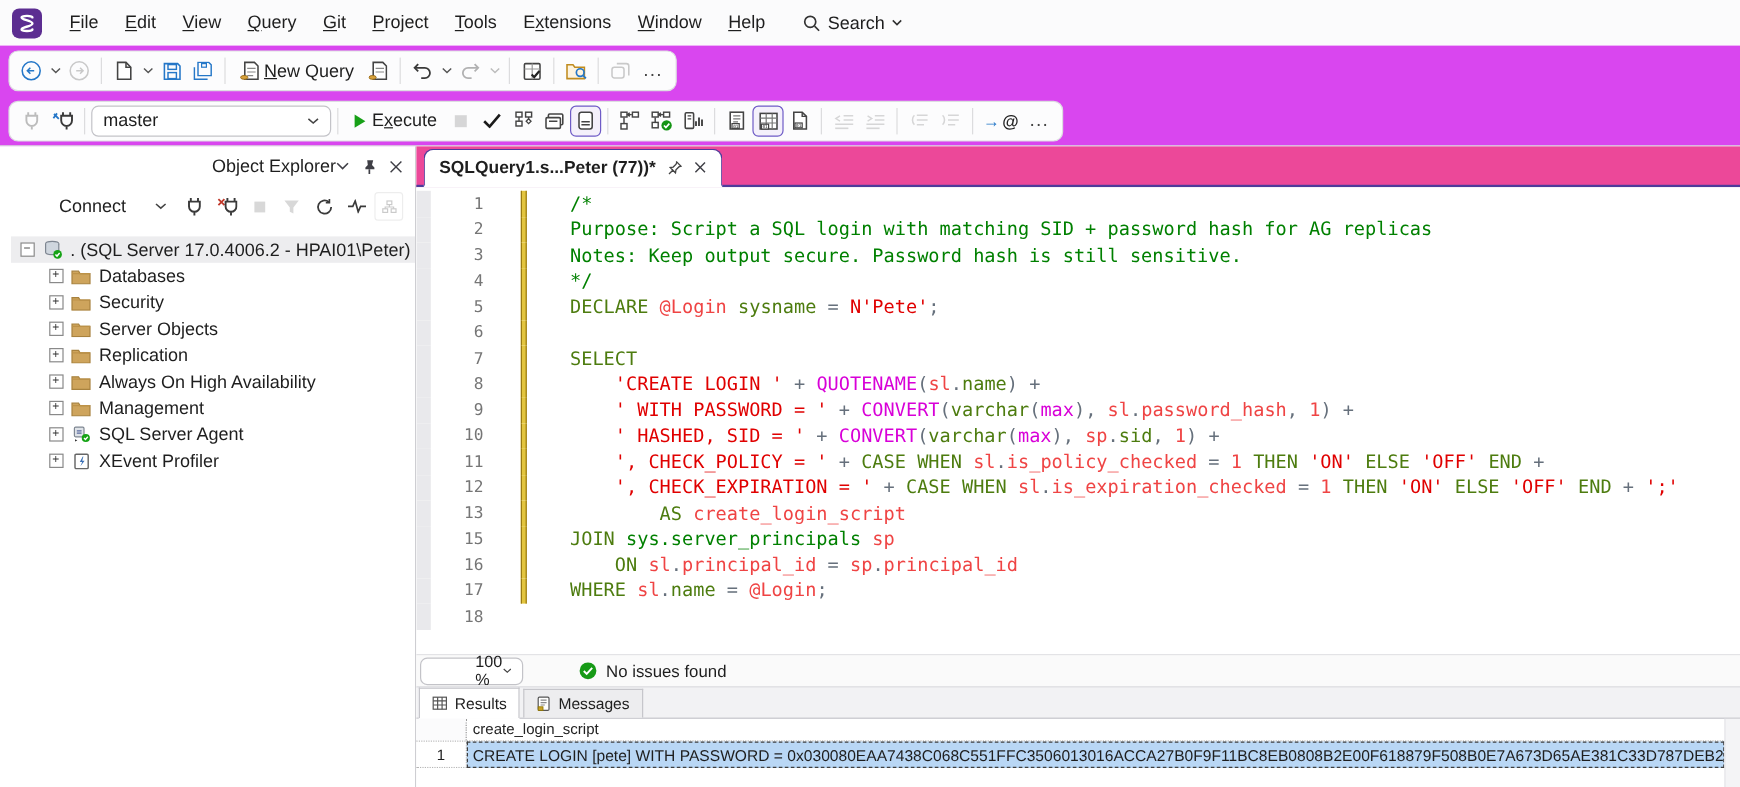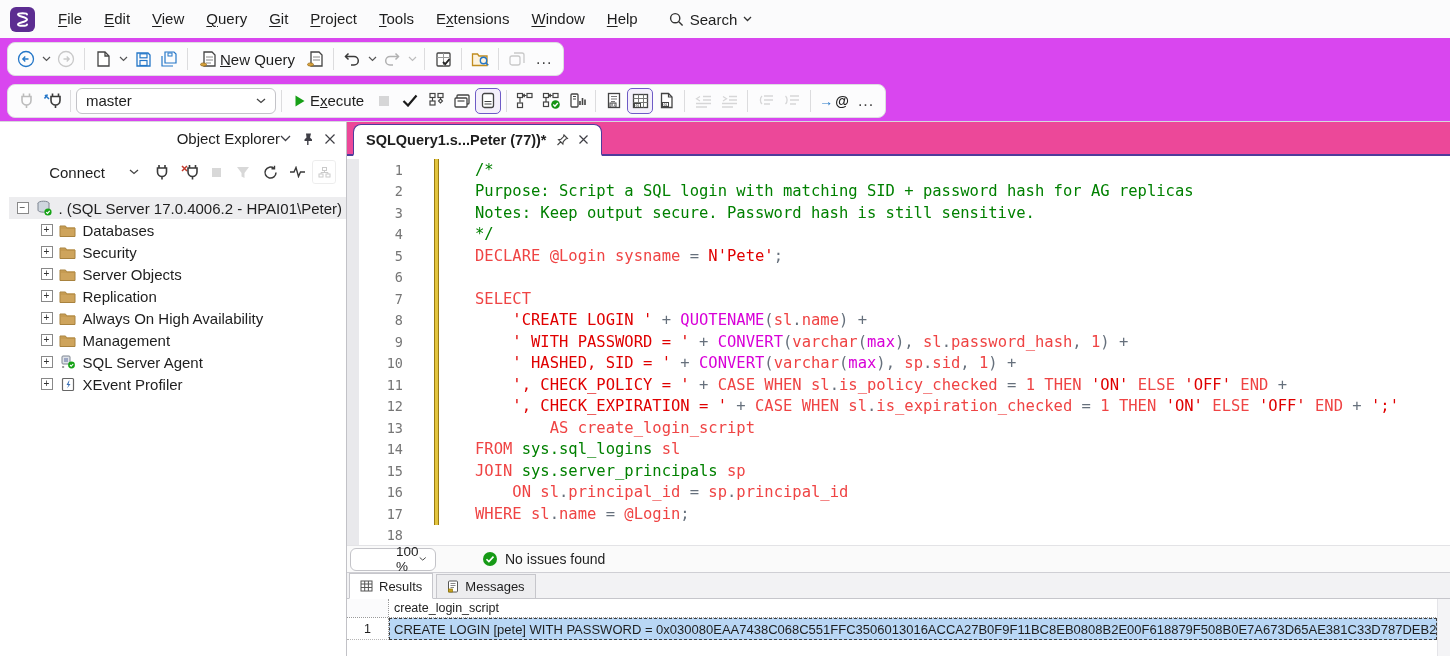--- a/index.html
+++ b/index.html
@@ -63,21 +63,21 @@
   .code-area { flex:1; background:#fff; overflow:hidden; padding-top:3px;
                font-family:"DejaVu Sans Mono","Liberation Mono",monospace; }
   .code-line { display:flex; height:21.5px; align-items:center; white-space:pre; }
   .cl-strip { width:12px; align-self:stretch; background:#e9e9ec; flex:none; }
   .cl-num { width:44px; text-align:right; color:#767676; font-size:13.5px; flex:none; }
   .cl-gap1 { width:31px; flex:none; }
   .cl-bar { width:5px; align-self:stretch; flex:none; }
   .cl-bar.on { background:#e3c53f; border-left:1px solid #9a7b12; border-right:1px solid #9a7b12; }
   .cl-gap2 { width:36px; flex:none; }
   .cl-text { font-size:15.5px; }
-  .tk-k { color:#ef4444; } .tk-c { color:#008000; } .tk-s { color:#e00000; }
+  .tk-k { color:#4d7c0f; } .tk-c { color:#008000; } .tk-s { color:#e00000; }
   .tk-f { color:#d800d8; } .tk-g { color:#008000; } .tk-o { color:#66707c; } .tk-d { color:#ef4444; }
 
   .editor-statusbar { height:27px; border-top:1px solid #e3e3e6; background:#fafafa;
                       display:flex; align-items:center; padding-left:3px; }
   .zoom-combo { width:86px; height:23px; font-size:13.5px;padding-left:45px; }
   .status-ok { display:flex; align-items:center; gap:7px; margin-left:46px; font-size:14px; }
 
   
   .results { height:84px; border-top:1px solid #cfcfd4; display:flex; flex-direction:column; background:#fff; position:relative; }
   .r-tabs { height:26px; background:#f2f2f4; display:flex; align-items:flex-end; padding-left:2px;
@@ -582,21 +582,20 @@
           <div class="code-line"><span class="cl-strip"></span><span class="cl-num">4</span><span class="cl-gap1"></span><span class="cl-bar on"></span><span class="cl-gap2"></span><span class="cl-text"><span class="tk-c">*/</span></span></div>
           <div class="code-line"><span class="cl-strip"></span><span class="cl-num">5</span><span class="cl-gap1"></span><span class="cl-bar on"></span><span class="cl-gap2"></span><span class="cl-text"><span class="tk-k">DECLARE</span><span class="tk-d"> @Login </span><span class="tk-k">sysname</span><span class="tk-o"> = </span><span class="tk-s">N'Pete'</span><span class="tk-o">;</span></span></div>
           <div class="code-line"><span class="cl-strip"></span><span class="cl-num">6</span><span class="cl-gap1"></span><span class="cl-bar on"></span><span class="cl-gap2"></span><span class="cl-text"></span></div>
           <div class="code-line"><span class="cl-strip"></span><span class="cl-num">7</span><span class="cl-gap1"></span><span class="cl-bar on"></span><span class="cl-gap2"></span><span class="cl-text"><span class="tk-k">SELECT</span></span></div>
           <div class="code-line"><span class="cl-strip"></span><span class="cl-num">8</span><span class="cl-gap1"></span><span class="cl-bar on"></span><span class="cl-gap2"></span><span class="cl-text"><span class="tk-d">    </span><span class="tk-s">'CREATE LOGIN '</span><span class="tk-o"> + </span><span class="tk-f">QUOTENAME</span><span class="tk-o">(</span><span class="tk-d">sl</span><span class="tk-o">.</span><span class="tk-k">name</span><span class="tk-o">) +</span></span></div>
           <div class="code-line"><span class="cl-strip"></span><span class="cl-num">9</span><span class="cl-gap1"></span><span class="cl-bar on"></span><span class="cl-gap2"></span><span class="cl-text"><span class="tk-d">    </span><span class="tk-s">' WITH PASSWORD = '</span><span class="tk-o"> + </span><span class="tk-f">CONVERT</span><span class="tk-o">(</span><span class="tk-k">varchar</span><span class="tk-o">(</span><span class="tk-f">max</span><span class="tk-o">), </span><span class="tk-d">sl</span><span class="tk-o">.</span><span class="tk-d">password_hash</span><span class="tk-o">, </span><span class="tk-d">1</span><span class="tk-o">) +</span></span></div>
           <div class="code-line"><span class="cl-strip"></span><span class="cl-num">10</span><span class="cl-gap1"></span><span class="cl-bar on"></span><span class="cl-gap2"></span><span class="cl-text"><span class="tk-d">    </span><span class="tk-s">' HASHED, SID = '</span><span class="tk-o"> + </span><span class="tk-f">CONVERT</span><span class="tk-o">(</span><span class="tk-k">varchar</span><span class="tk-o">(</span><span class="tk-f">max</span><span class="tk-o">), </span><span class="tk-d">sp</span><span class="tk-o">.</span><span class="tk-k">sid</span><span class="tk-o">, </span><span class="tk-d">1</span><span class="tk-o">) +</span></span></div>
           <div class="code-line"><span class="cl-strip"></span><span class="cl-num">11</span><span class="cl-gap1"></span><span class="cl-bar on"></span><span class="cl-gap2"></span><span class="cl-text"><span class="tk-d">    </span><span class="tk-s">', CHECK_POLICY = '</span><span class="tk-o"> + </span><span class="tk-k">CASE</span><span class="tk-d"> </span><span class="tk-k">WHEN</span><span class="tk-d"> sl</span><span class="tk-o">.</span><span class="tk-d">is_policy_checked</span><span class="tk-o"> = </span><span class="tk-d">1 </span><span class="tk-k">THEN</span><span class="tk-d"> </span><span class="tk-s">'ON'</span><span class="tk-d"> </span><span class="tk-k">ELSE</span><span class="tk-d"> </span><span class="tk-s">'OFF'</span><span class="tk-d"> </span><span class="tk-k">END</span><span class="tk-o"> +</span></span></div>
           <div class="code-line"><span class="cl-strip"></span><span class="cl-num">12</span><span class="cl-gap1"></span><span class="cl-bar on"></span><span class="cl-gap2"></span><span class="cl-text"><span class="tk-d">    </span><span class="tk-s">', CHECK_EXPIRATION = '</span><span class="tk-o"> + </span><span class="tk-k">CASE</span><span class="tk-d"> </span><span class="tk-k">WHEN</span><span class="tk-d"> sl</span><span class="tk-o">.</span><span class="tk-d">is_expiration_checked</span><span class="tk-o"> = </span><span class="tk-d">1 </span><span class="tk-k">THEN</span><span class="tk-d"> </span><span class="tk-s">'ON'</span><span class="tk-d"> </span><span class="tk-k">ELSE</span><span class="tk-d"> </span><span class="tk-s">'OFF'</span><span class="tk-d"> </span><span class="tk-k">END</span><span class="tk-o"> + </span><span class="tk-s">';'</span></span></div>
           <div class="code-line"><span class="cl-strip"></span><span class="cl-num">13</span><span class="cl-gap1"></span><span class="cl-bar on"></span><span class="cl-gap2"></span><span class="cl-text"><span class="tk-d">        </span><span class="tk-k">AS</span><span class="tk-d"> create_login_script</span></span></div>
-          <div class="code-line"><span class="cl-strip"></span><span class="cl-num">14</span><span class="cl-gap1"></span><span class="cl-bar on"></span><span class="cl-gap2"></span><span class="cl-text"><span class="tk-k">FROM</span><span class="tk-d"> </span><span class="tk-g">sys.sql_logins</span><span class="tk-d"> sl</span></span></div>
           <div class="code-line"><span class="cl-strip"></span><span class="cl-num">15</span><span class="cl-gap1"></span><span class="cl-bar on"></span><span class="cl-gap2"></span><span class="cl-text"><span class="tk-k">JOIN</span><span class="tk-d"> </span><span class="tk-g">sys.server_principals</span><span class="tk-d"> sp</span></span></div>
           <div class="code-line"><span class="cl-strip"></span><span class="cl-num">16</span><span class="cl-gap1"></span><span class="cl-bar on"></span><span class="cl-gap2"></span><span class="cl-text"><span class="tk-d">    </span><span class="tk-k">ON</span><span class="tk-d"> sl</span><span class="tk-o">.</span><span class="tk-d">principal_id</span><span class="tk-o"> = </span><span class="tk-d">sp</span><span class="tk-o">.</span><span class="tk-d">principal_id</span></span></div>
           <div class="code-line"><span class="cl-strip"></span><span class="cl-num">17</span><span class="cl-gap1"></span><span class="cl-bar on"></span><span class="cl-gap2"></span><span class="cl-text"><span class="tk-k">WHERE</span><span class="tk-d"> sl</span><span class="tk-o">.</span><span class="tk-k">name</span><span class="tk-o"> = </span><span class="tk-d">@Login</span><span class="tk-o">;</span></span></div>
           <div class="code-line"><span class="cl-strip"></span><span class="cl-num">18</span><span class="cl-gap1"></span><span class="cl-bar"></span><span class="cl-gap2"></span><span class="cl-text"></span></div>
         </div>
 
       <div class="editor-statusbar">
         <div class="combo zoom-combo">
           <span class="cv">100 %</span>
           <svg width="10" height="6" viewBox="0 0 10 6">

